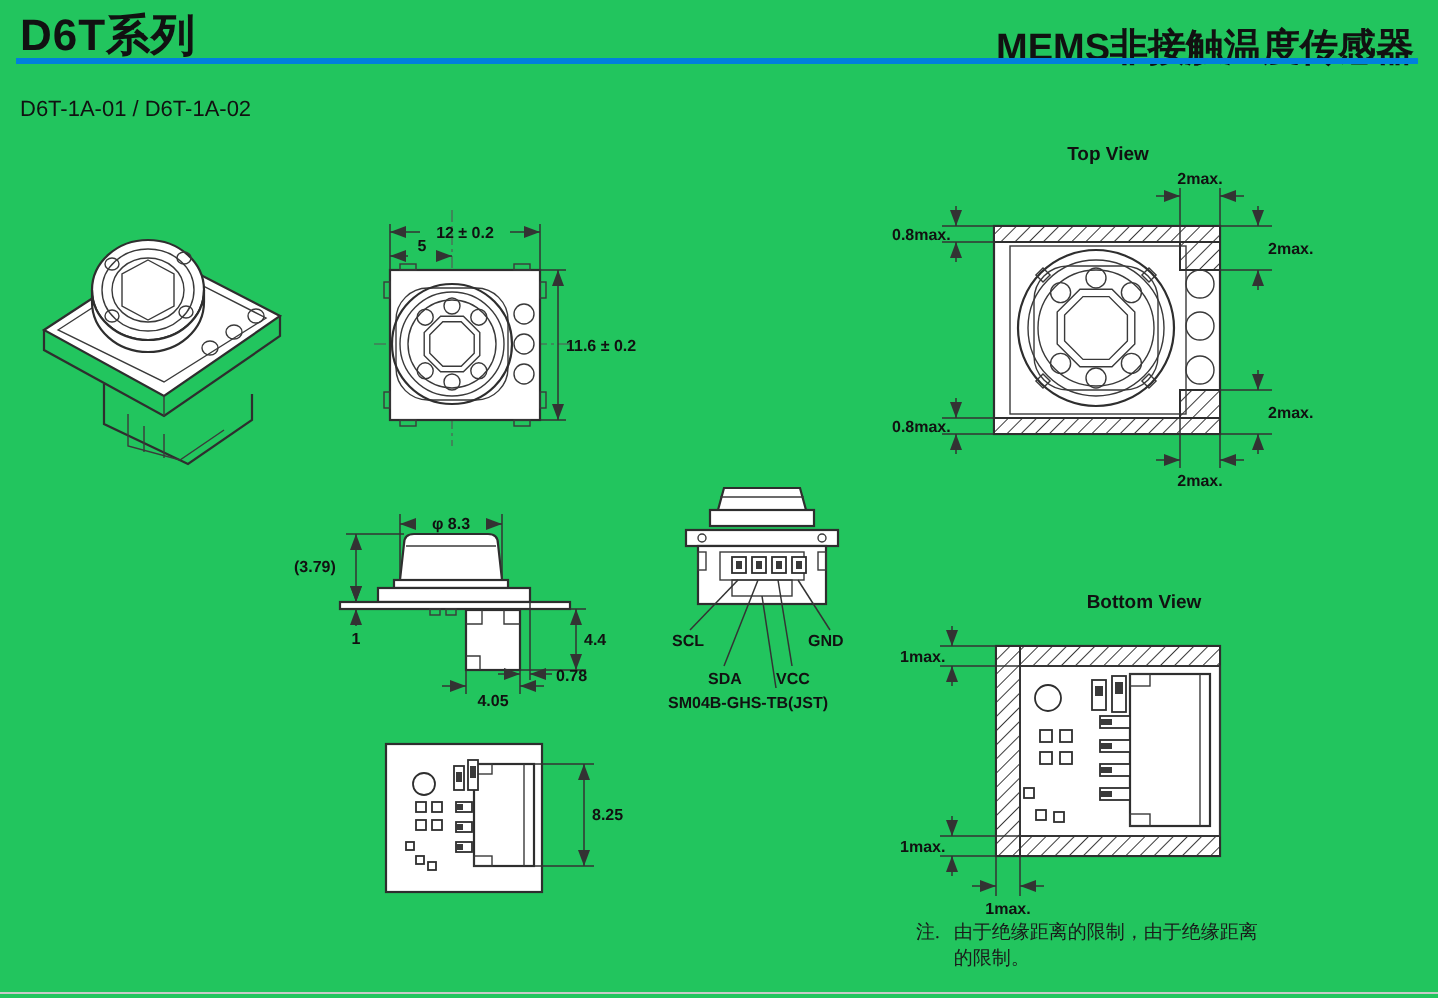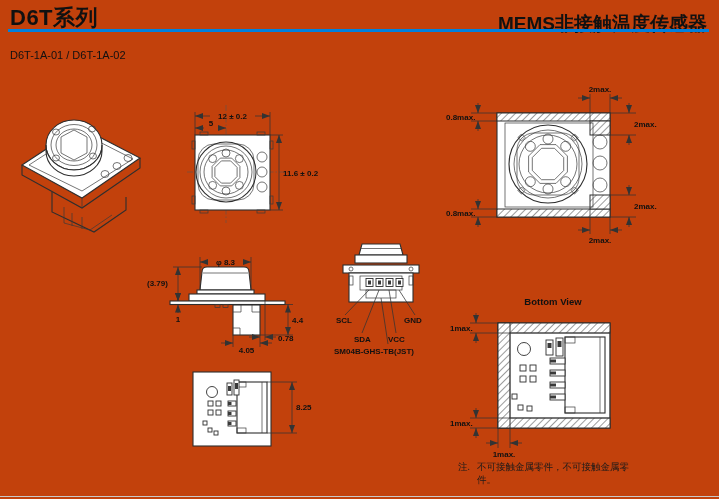--- a/index.html
+++ b/index.html
@@ -1,16 +1,16 @@
 <!DOCTYPE html>
 <html style="--accent: #0080dd;"><head>
 <meta charset="utf-8">
 <style>
   html,body{margin:0;padding:0;background:#fff;}
-  #page{position:relative;width:719px;height:499px;background:#c2410c;overflow:hidden;
+  #page{position:relative;width:719px;height:499px;background:#22c55e;overflow:hidden;
         font-family:"Liberation Sans",sans-serif;color:#111;}
   .fig{position:absolute;}
   .abs{position:absolute;}
   #series-title{left:10px;top:3px;font-size:22px;font-weight:bold;letter-spacing:.5px;}
   #product-title{right:12px;top:11px;font-size:19px;font-weight:bold;}
   #rule{left:8px;top:29px;width:701px;height:3px;background:var(--accent,#0080dd);}
   #models{left:10px;top:49px;font-size:11px;font-weight:normal;}
   .fig-title{position:absolute;text-align:center;font-size:9.5px;font-weight:bold;}
   #note{left:458px;top:461px;width:200px;display:flex;font-family:"Liberation Serif",serif;
         font-size:9.5px;line-height:1.4;color:#1a1a1a;}
@@ -112,20 +112,21 @@
       <line x1="68" y1="33" x2="76" y2="33" marker-end="url(#fv-e)"></line>
       <line x1="120" y1="40" x2="133" y2="40"></line>
         <line x1="120" y1="115" x2="133" y2="115"></line>
       <line x1="129" y1="40" x2="129" y2="115" marker-start="url(#fv-s)" marker-end="url(#fv-e)"></line>
     </g>
     <text x="82.5" y="24" text-anchor="middle">12 ± 0.2</text>
     <text x="61" y="30.5" text-anchor="middle">5</text>
     <text x="133" y="80.5">11.6 ± 0.2</text>
   </svg>
 
+  <div class="fig-title" style="left:443px;top:72px;width:222px">Top View</div>
   <svg class="fig" style="left:440px;top:82px" width="226" height="172" viewBox="0 0 226 172">
     <defs>
       <pattern id="tv-h" width="5" height="5" patternUnits="userSpaceOnUse" patternTransform="rotate(45)">
         <rect width="5" height="5" fill="#fff"></rect>
           <line x1="0" y1="0" x2="0" y2="5" stroke="#3a3a3a" stroke-width="1"></line>
       </pattern>
       <marker id="tv-e" markerUnits="userSpaceOnUse" markerWidth="9" markerHeight="8" refX="8" refY="3" orient="auto">
         <path d="M0,0 L8,3 L0,6 Z" fill="#333"></path>
         </marker>
       <marker id="tv-s" markerUnits="userSpaceOnUse" markerWidth="9" markerHeight="8" refX="8" refY="3" orient="auto-start-reverse">
@@ -274,21 +275,21 @@
       <line x1="69" y1="50" x2="85" y2="75"></line>
       <line x1="51" y1="58" x2="58" y2="104"></line>
     </g>
     <text x="6" y="83">SCL</text>
     <text x="74" y="83">GND</text>
     <text x="24" y="102">SDA</text>
     <text x="58" y="102">VCC</text>
     <text x="4" y="114">SM04B-GHS-TB(JST)</text>
   </svg>
 
-  <div class="fig-title" style="left:453px;top:296px;width:200px">Bottom View</div>
+  <div class="fig-title" style="left:472px;top:296px;width:200px">Bottom View</div>
   <svg class="fig" style="left:440px;top:310px" width="185" height="152" viewBox="0 0 185 152">
     <defs>
       <pattern id="bv-h" width="5" height="5" patternUnits="userSpaceOnUse" patternTransform="rotate(45)">
         <rect width="5" height="5" fill="#fff"></rect>
           <line x1="0" y1="0" x2="0" y2="5" stroke="#3a3a3a" stroke-width="1"></line>
       </pattern>
       <marker id="bv-e" markerUnits="userSpaceOnUse" markerWidth="9" markerHeight="8" refX="8" refY="3" orient="auto">
         <path d="M0,0 L8,3 L0,6 Z" fill="#333"></path>
         </marker>
     </defs>
@@ -385,17 +386,17 @@
     <g class="dim">
       <line x1="82" y1="17" x2="112" y2="17"></line>
         <line x1="82" y1="68" x2="112" y2="68"></line>
       <line x1="107" y1="17" x2="107" y2="68" marker-start="url(#pv-s)" marker-end="url(#pv-e)"></line>
     </g>
     <text x="111" y="45">8.25</text>
   </svg>
 
   <div id="note" class="abs">
     <span class="prefix">注.</span>
-    <span class="body">不可接触金属零件，不可接触金属零件。</span>
+    <span class="body">由于绝缘距离的限制，由于绝缘距离的限制。</span>
   </div>
 
   <div id="page-bottom-line" class="abs"></div>
 </div>
 
 </body></html>

